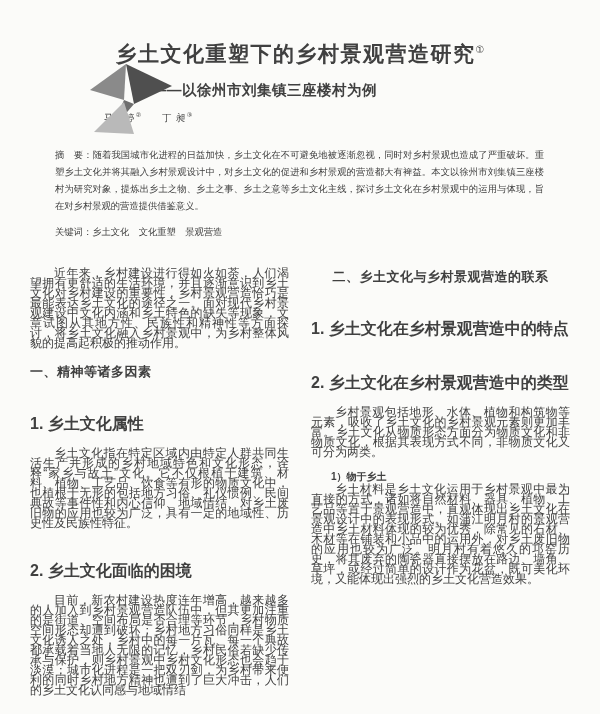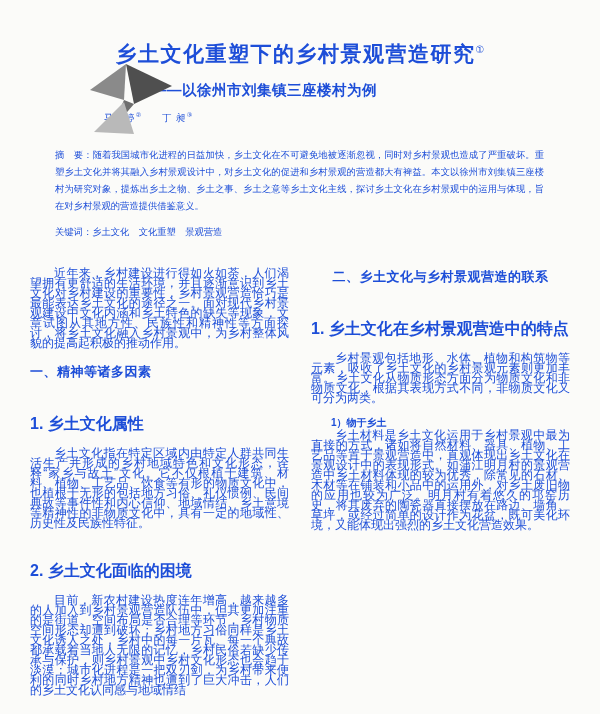--- a/index.html
+++ b/index.html
@@ -5,21 +5,21 @@
   html,body { margin:0; padding:0; }
   body {
     width:600px; height:714px;
     background:#e9e9e7;
     font-family:"Liberation Sans","DejaVu Sans",sans-serif;
   }
   .page {
     position:relative;
     width:600px; height:714px;
     background:#fbfbf9;
-    color:#1d4ed8;
+    color:#404040;
     overflow:hidden;
     box-sizing:border-box;
   }
   
   .deco {
     position:absolute; left:82px; top:58px;
     width:112px; height:80px;
     pointer-events:none;
   }
   
@@ -105,27 +105,28 @@
   <p class="abstract"><span class="lbl">摘　要：</span><span>随着我国城市化进程的日益加快，乡土文化在不可避免地被逐渐忽视，同时对乡村景观也造成了严重破坏。重塑乡土文化并将其融入乡村景观设计中，对乡土文化的促进和乡村景观的营造都大有裨益。本文以徐州市刘集镇三座楼村为研究对象，提炼出乡土之物、乡土之事、乡土之意等乡土文化主线，探讨乡土文化在乡村景观中的运用与体现，旨在对乡村景观的营造提供借鉴意义。</span></p>
 
   <p class="keywords"><span class="lbl">关键词：</span><span>乡土文化　文化重塑　景观营造</span></p>
 
   <div class="cols">
 
     <div class="col">
       <p class="para">近年来，乡村建设进行得如火如荼，人们渴望拥有更舒适的生活环境，并且逐渐意识到乡土文化对乡村建设的重要性，乡村景观营造恰巧是最能表达乡土文化的途径之一。面对现代乡村景观建设中文化内涵和乡土特色的缺失等现象，文章试图从其地方性、民族性和精神性等方面探讨，将乡土文化融入乡村景观中，为乡村整体风貌的提高起积极的推动作用。</p>
       <h3 class="section">一、精神等诸多因素</h3>
       <h4 class="sub">1. 乡土文化属性</h4>
-      <p class="para">乡土文化指在特定区域内由特定人群共同生活生产并形成的乡村地域特色和文化形态，诠释“家乡与故土”文化。它不仅根植于建筑、材料、植物、工艺品、饮食等有形的物质文化中，也植根于无形的包括地方习俗、礼仪惯例、民间典故等事件性和内心信仰、地域情结、乡土意境等精神性的非物质文化中，具有一定的地域性、历史性及民族性特征。</p>
+      <p class="para">乡土文化指在特定区域内由特定人群共同生活生产并形成的乡村地域特色和文化形态，诠释“家乡与故土”文化。它不仅根植于建筑、材料、植物、工艺品、饮食等有形的物质文化中，也植根于无形的包括地方习俗、礼仪惯例、民间典故等事件性和内心信仰、地域情结、对乡土废旧物的应用也较为广泛，具有一定的地域性、历史性及民族性特征。</p>
       <h4 class="sub">2. 乡土文化面临的困境</h4>
       <p class="para">目前，新农村建设热度连年增高，越来越多的人加入到乡村景观营造队伍中，但其更加注重的是街道、空间布局是否合理等环节，乡村物质空间形态却遭到破坏；乡村地方习俗同样是乡土文化诱人之处，乡村中的每一片瓦、每一个典故都承载着当地人无限的记忆，乡村民俗若缺少传承与保护，则乡村景观中乡村文化形态也会趋于淡漠；城市化进程是一把双刃剑，为乡村带来便利的同时乡村地方精神也遭到了巨大冲击，人们的乡土文化认同感与地域情结</p>
     </div>
 
     <div class="col">
       <h3 class="section">二、乡土文化与乡村景观营造的联系</h3>
       <h4 class="sub">1. 乡土文化在乡村景观营造中的特点</h4>
+      <h4 class="sub">2. 乡土文化在乡村景观营造中的类型</h4>
       <p class="para">乡村景观包括地形、水体、植物和构筑物等元素，吸收了乡土文化的乡村景观元素则更加丰富。乡土文化从物质形态方面分为物质文化和非物质文化，根据其表现方式不同，非物质文化又可分为两类。</p>
       <h5 class="item">1）物于乡土</h5>
       <p class="para">乡土材料是乡土文化运用于乡村景观中最为直接的方式，诸如将自然材料、器具、植物、工艺品等置于景观营造中，直观体现出乡土文化在景观设计中的表现形式。如蒲江明月村的景观营造中乡土材料体现的较为优秀，除常见的石材、木材等在铺装和小品中的运用外，对乡土废旧物的应用也较为广泛。明月村有着悠久的邛窑历史，将其废弃的陶瓷器直接摆放在路边、墙角、草坪，或经过简单的设计作为花盆，既可美化环境，又能体现出强烈的乡土文化营造效果。</p>
     </div>
 
   </div>
 </div>
 
 </body></html>

